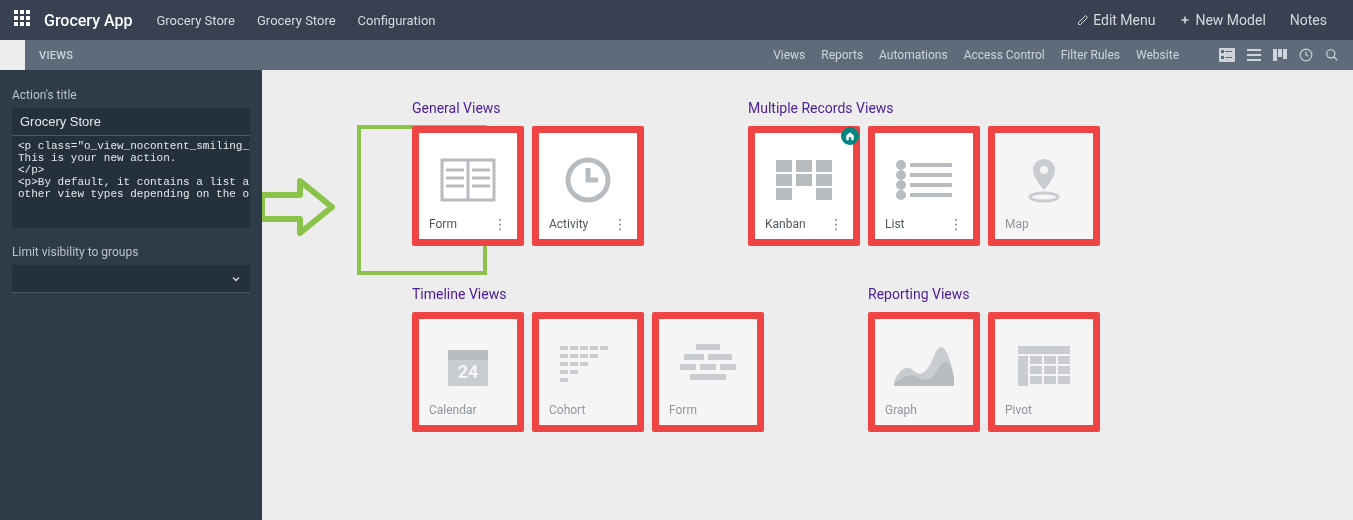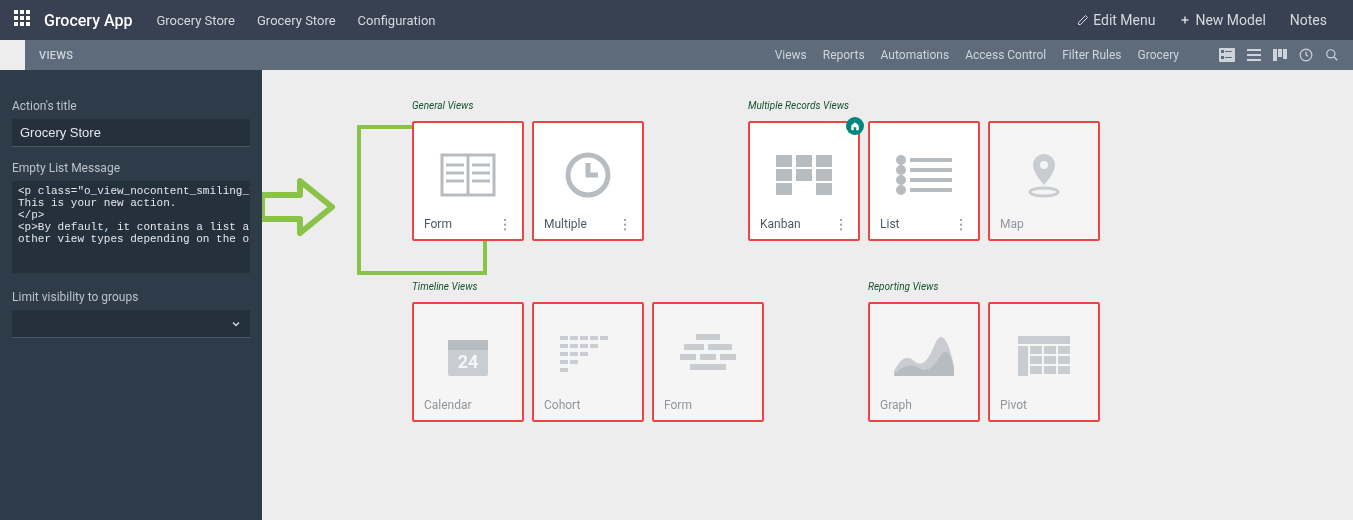--- a/index.html
+++ b/index.html
@@ -48,21 +48,21 @@
   margin-left: 25px;
 }
 .subbar .left { font-weight: 500; letter-spacing: 0.3px; text-transform: uppercase; font-size: 11px; }
 .subbar .right { display: flex; align-items: center; gap: 16px; }
 .subbar .right span { cursor: pointer; }
 .subbar .icons-right { display: flex; align-items: center; gap: 12px; margin-left: 24px; }
 .subbar svg { display: block; }
 .layout { display: flex; height: calc(520px - 70px); }
 .sidebar { width: 262px; background: #2e3b49; color: #d4d8dc; padding: 16px 12px; font-size: 13px; }
 .sidebar label { display: block; font-size: 12px; color: #bcc3c9; margin-bottom: 6px; margin-top: 14px; }
-.sidebar label:first-child { margin-top: 13px; }
+.sidebar label:first-child { margin-top: 2px; }
 .sidebar input[type="text"] {
   width: 100%;
   background: #25303d;
   border: none;
   border-bottom: 1px solid #4c5968;
   color: #e5e8eb;
   padding: 6px 8px;
   font-size: 13px;
 }
 .sidebar textarea {
@@ -88,27 +88,27 @@
   font-size: 13px;
   height: 28px;
   display: flex;
   align-items: center;
   justify-content: flex-end;
   cursor: pointer;
 }
 .main { flex: 1; padding: 30px 26px 30px 40px; overflow: auto; position: relative; }
 .canvas-row { display: flex; gap: 104px; margin-bottom: 40px; }
 .group { }
-.group-title { font-size: 10px; color: #14532d; margin-bottom: 10px; font-style: italic; }
+.group-title { font-size: 14px; color: #4c1d95; margin-bottom: 10px; }
 .cards { display: flex; gap: 8px; }
 .card {
   width: 112px;
   height: 120px;
   background: #fff;
-  border: 2px solid #ef4444;
+  border: 7px solid #ef4444;
   border-radius: 2px;
   display: flex;
   flex-direction: column;
   padding: 10px 10px 8px;
   position: relative;
   cursor: pointer;
 }
 .card.disabled { background: #f5f5f5; cursor: default; }
 .card .art { flex: 1; display: flex; align-items: center; justify-content: center; }
 .card .foot { display: flex; align-items: center; justify-content: space-between; font-size: 12px; color: #4c5965; }
@@ -172,21 +172,21 @@
 
 <div class="subbar">
   <div class="left">VIEWS</div>
   <div class="spacer"></div>
   <div class="right">
     <span>Views</span>
     <span>Reports</span>
     <span>Automations</span>
     <span>Access Control</span>
     <span>Filter Rules</span>
-    <span>Grocery</span>
+    <span>Website</span>
     <div class="icons-right">
       <svg width="16" height="14" viewBox="0 0 16 14" fill="#cfd5da">
           <rect x="0" y="0" width="16" height="14" rx="1"></rect>
           <rect x="2" y="2" width="3" height="3" fill="#5d6b7a"></rect>
           <rect x="6" y="3" width="7" height="1" fill="#5d6b7a"></rect>
           <rect x="2" y="8" width="3" height="3" fill="#5d6b7a"></rect>
           <rect x="6" y="9" width="7" height="1" fill="#5d6b7a"></rect>
         </svg>
       <svg width="14" height="12" viewBox="0 0 14 12" fill="none" stroke="#cfd5da" stroke-width="2">
           <line x1="0" y1="1" x2="14" y2="1"></line>
@@ -208,21 +208,20 @@
         </svg>
     </div>
   </div>
 </div>
 
 <div class="layout">
 
   <div class="sidebar">
     <label>Action's title</label>
     <input type="text" value="Grocery Store" style="">
-    <label>Empty List Message</label>
     <textarea style="">&lt;p class="o_view_nocontent_smiling_face"&gt;
 This is your new action.
 &lt;/p&gt;
 &lt;p&gt;By default, it contains a list and a form view and possibly
 other view types depending on the options you chose for your model.</textarea>
     <label>Limit visibility to groups</label>
     <div class="select">
       <svg width="12" height="12" viewBox="0 0 24 24" fill="none" stroke="#cfd5da" stroke-width="3">
           <polyline points="6 9 12 15 18 9"></polyline>
         </svg>
@@ -260,21 +259,21 @@
             </div>
           </div>
           <div class="card">
             <div class="art">
               <svg width="50" height="50" viewBox="0 0 50 50" fill="none">
                 <circle cx="25" cy="25" r="20" stroke="#b7bcc1" stroke-width="5"></circle>
                 <path d="M25 13 V25 H35" stroke="#b7bcc1" stroke-width="5"></path>
               </svg>
             </div>
             <div class="foot">
-              <span>Multiple</span>
+              <span>Activity</span>
               <span class="dots">⋮</span>
             </div>
           </div>
         </div>
       </div>
 
       <div class="group">
         <div class="group-title">Multiple Records Views</div>
         <div class="cards">
           <div class="card">

